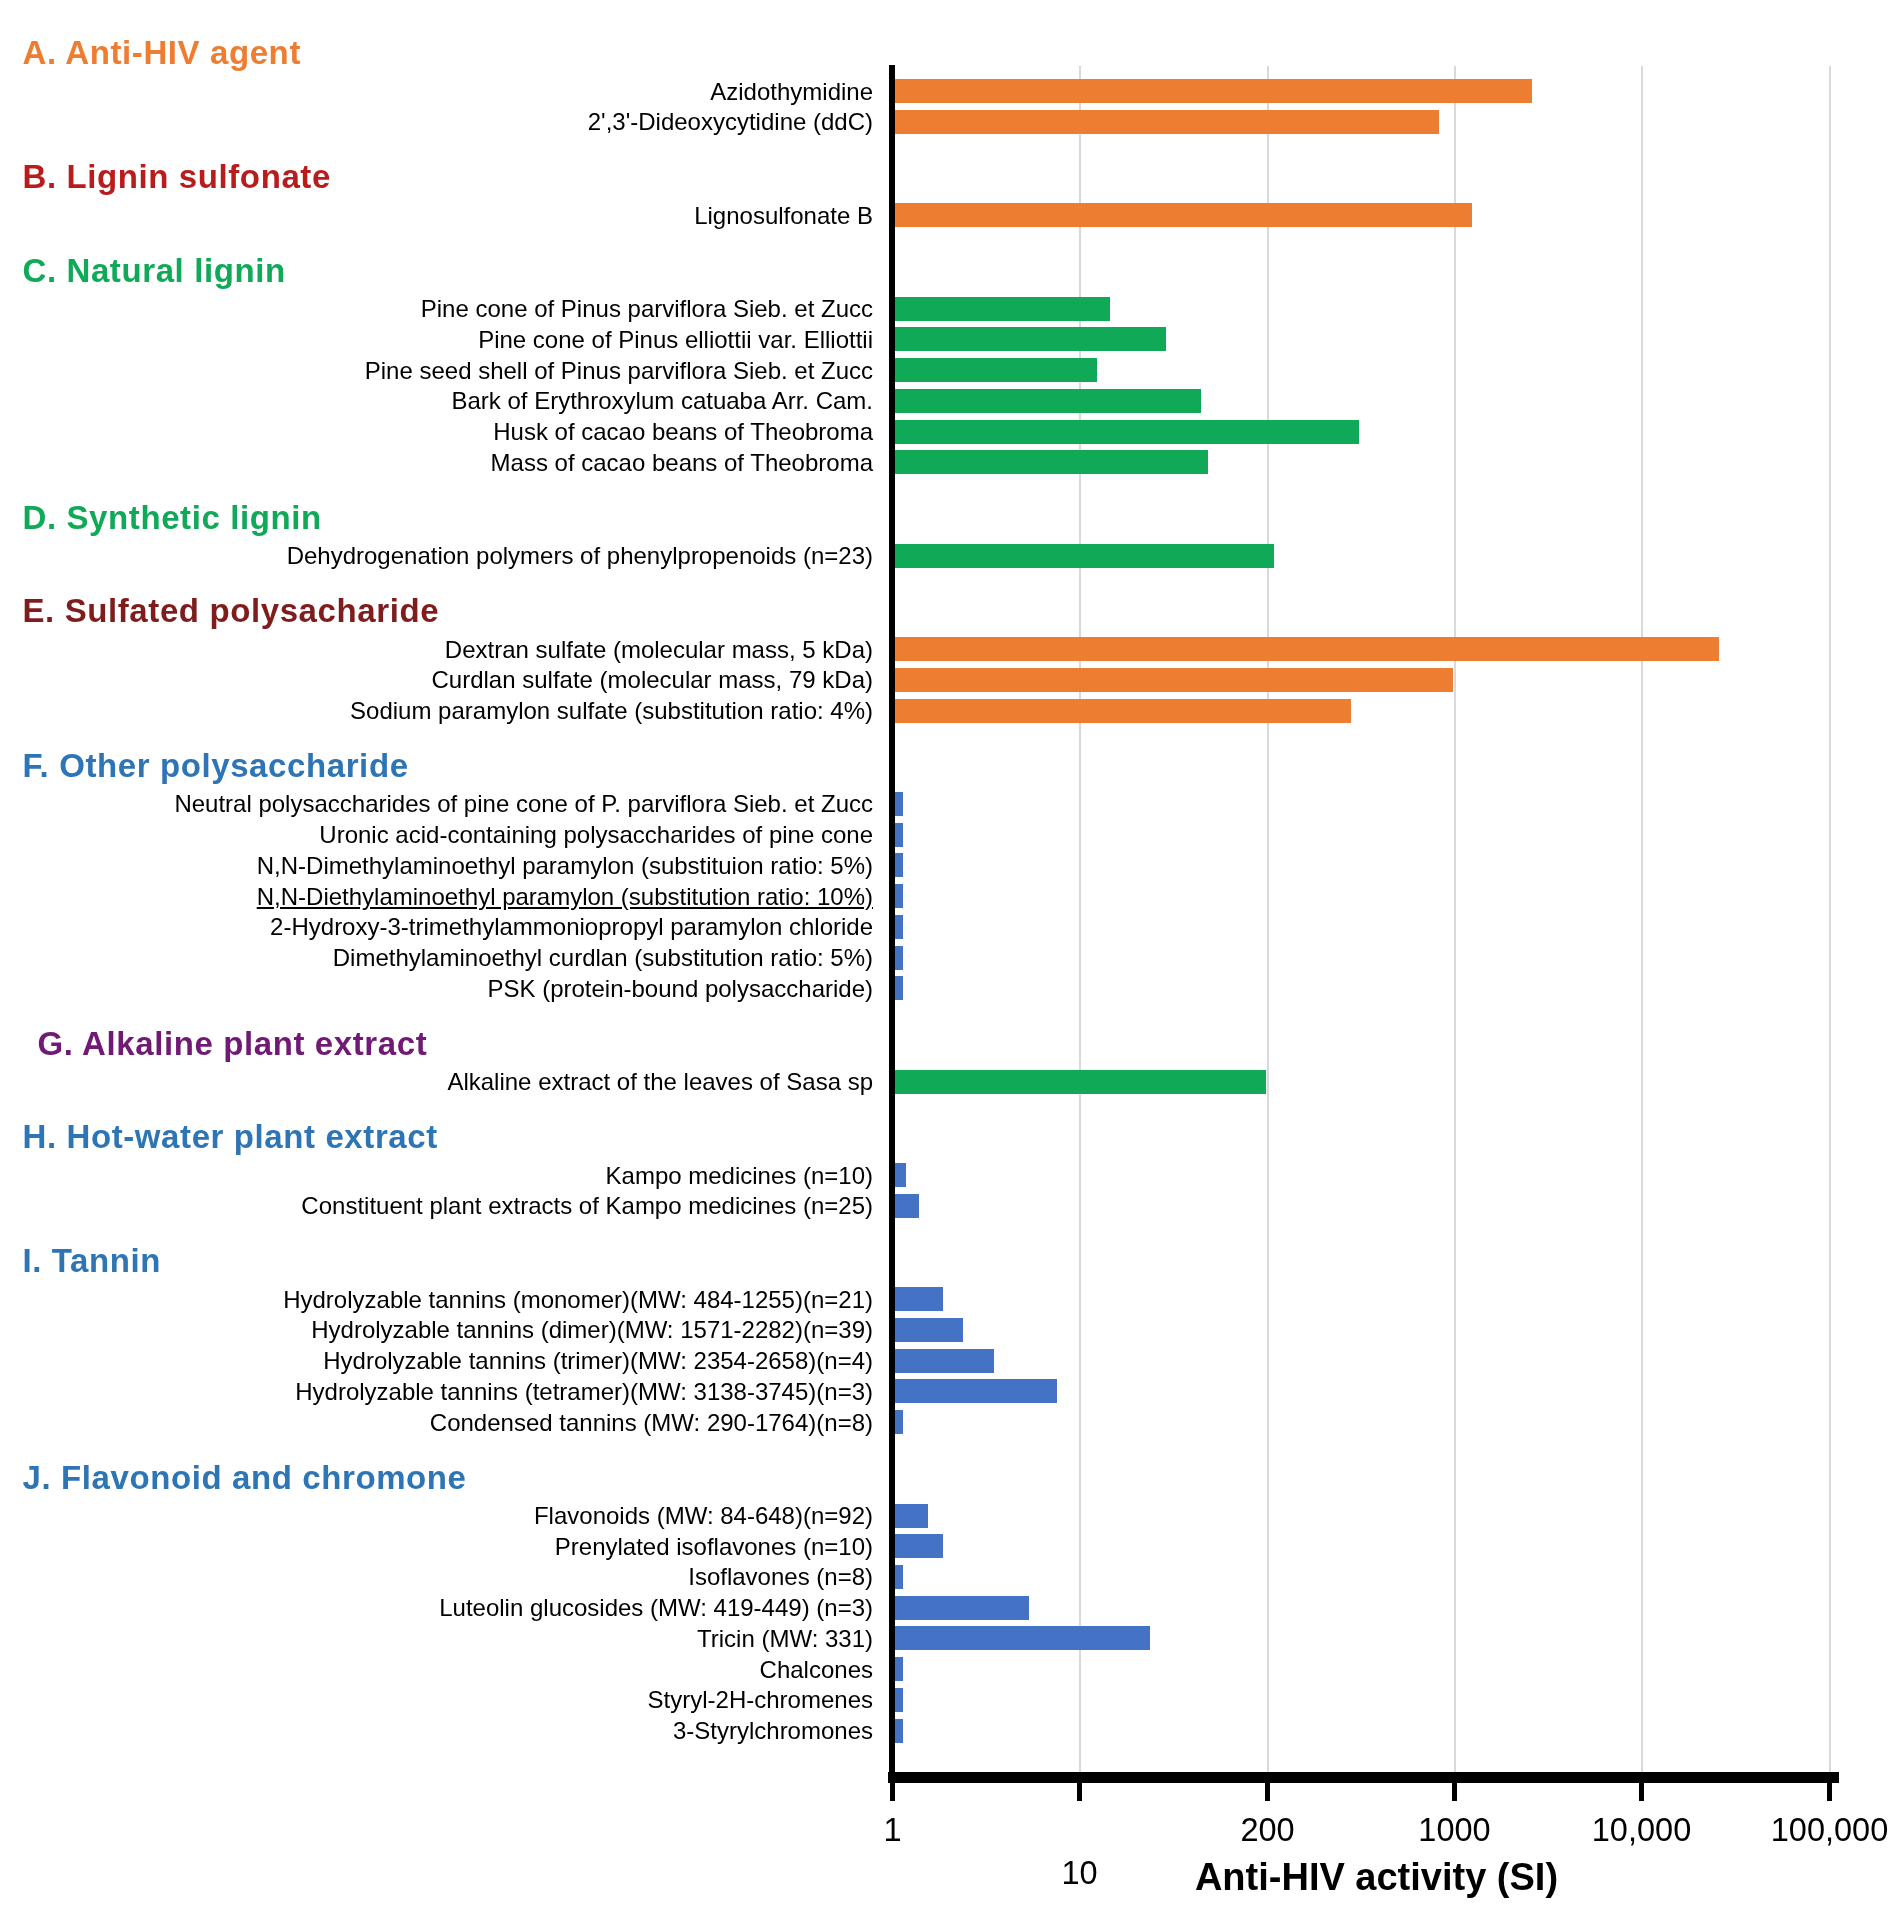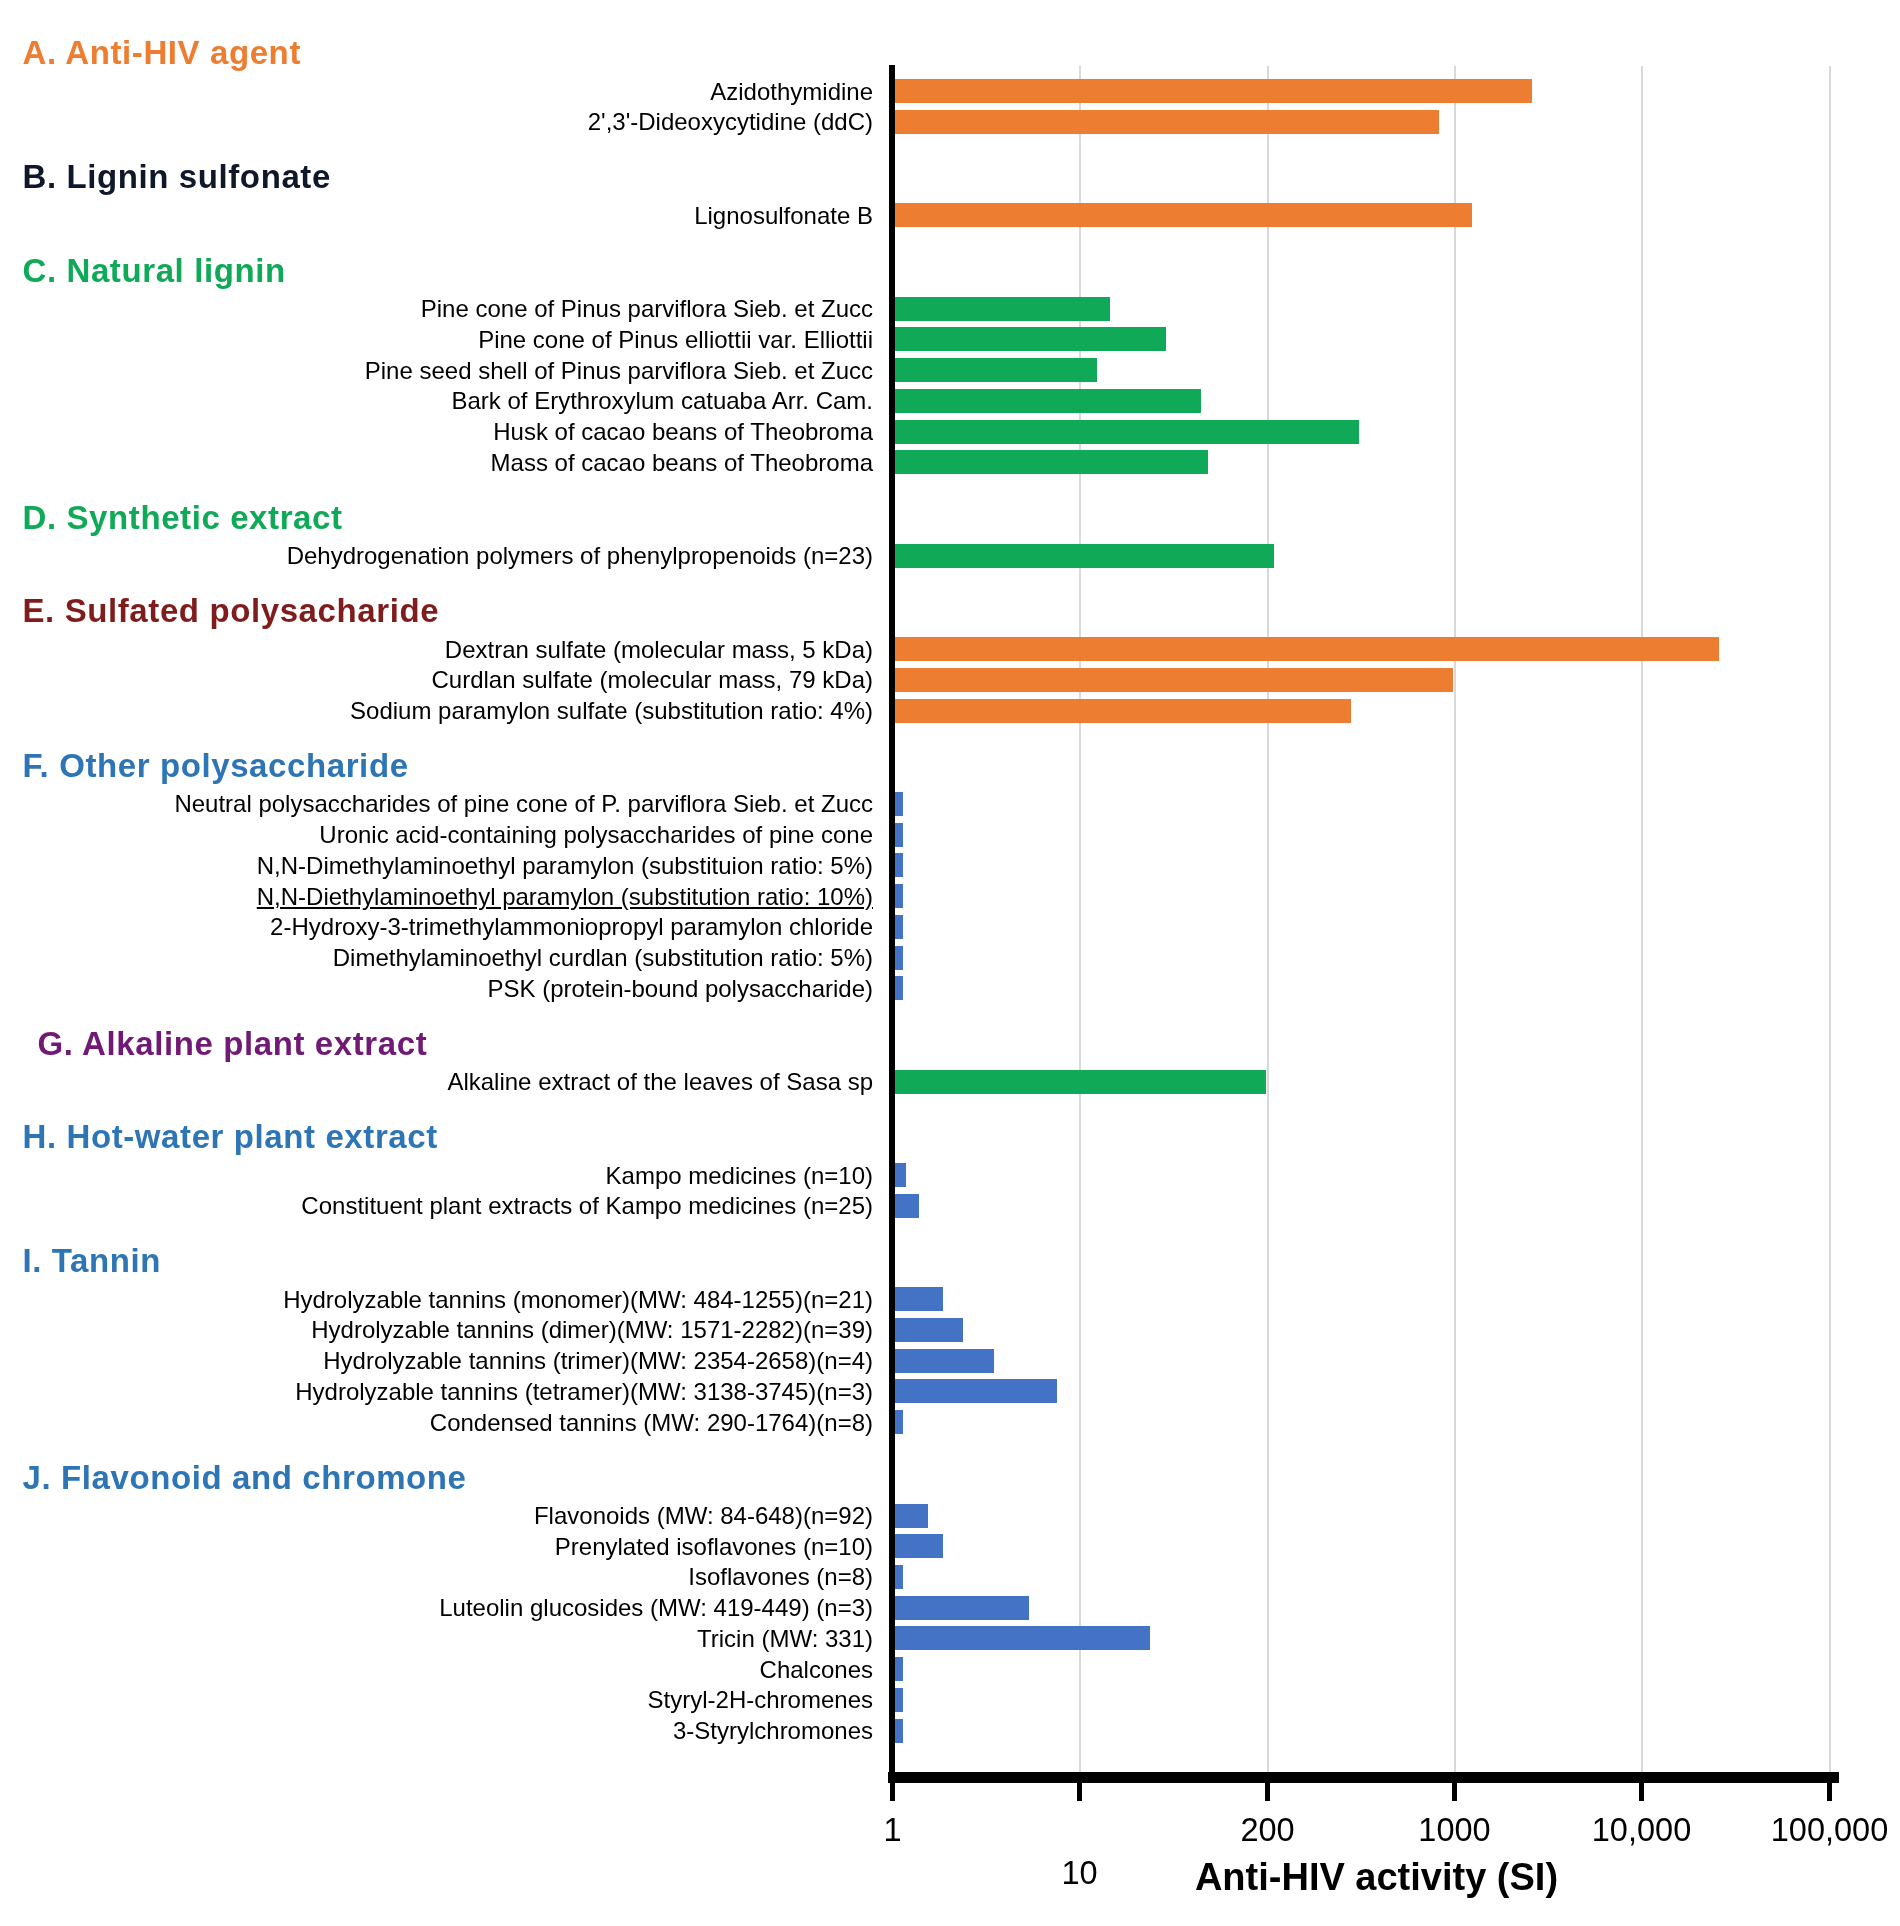--- a/index.html
+++ b/index.html
@@ -108,37 +108,37 @@
       <div class="tick-label" style="left: 1348px; top: 1812px;">1000</div>
       <div class="tick-mark" style="left: 1639px; top: 1783px; height: 17.7px;"></div>
       <div class="tick-label" style="left: 1535px; top: 1812px;">10,000</div>
       <div class="tick-mark" style="left: 1827px; top: 1783px; height: 17.7px;"></div>
       <div class="tick-label" style="left: 1723px; top: 1812px;">100,000</div>
       <div class="group-header" style="top: 34px; color: rgb(237, 125, 49);">A. Anti-HIV agent</div>
       <div class="bar-label" style="top: 76px;">Azidothymidine</div>
       <div class="bar" style="left: 895px; top: 79px; width: 637px; background: rgb(237, 125, 49);"></div>
       <div class="bar-label" style="top: 106px;">2',3'-Dideoxycytidine (ddC)</div>
       <div class="bar" style="left: 895px; top: 110px; width: 544px; background: rgb(237, 125, 49);"></div>
-      <div class="group-header" style="top: 158px; color: #0f172a;">B. Lignin sulfonate</div>
+      <div class="group-header" style="top: 158px; color: #b91c1c;">B. Lignin sulfonate</div>
       <div class="bar-label" style="top: 200px;">Lignosulfonate B</div>
       <div class="bar" style="left: 895px; top: 203px; width: 577px; background: rgb(237, 125, 49);"></div>
       <div class="group-header" style="top: 252px; color: rgb(15, 169, 88);">C. Natural lignin</div>
       <div class="bar-label" style="top: 293px;">Pine cone of Pinus parviflora Sieb. et Zucc</div>
       <div class="bar" style="left: 895px; top: 297px; width: 215px; background: rgb(15, 169, 88);"></div>
       <div class="bar-label" style="top: 324px;">Pine cone of Pinus elliottii var. Elliottii</div>
       <div class="bar" style="left: 895px; top: 327px; width: 271px; background: rgb(15, 169, 88);"></div>
       <div class="bar-label" style="top: 355px;">Pine seed shell of Pinus parviflora Sieb. et Zucc</div>
       <div class="bar" style="left: 895px; top: 358px; width: 202px; background: rgb(15, 169, 88);"></div>
       <div class="bar-label" style="top: 385px;">Bark of Erythroxylum catuaba Arr. Cam.</div>
       <div class="bar" style="left: 895px; top: 389px; width: 306px; background: rgb(15, 169, 88);"></div>
       <div class="bar-label" style="top: 416px;">Husk of cacao beans of Theobroma</div>
       <div class="bar" style="left: 895px; top: 420px; width: 464px; background: rgb(15, 169, 88);"></div>
       <div class="bar-label" style="top: 447px;">Mass of cacao beans of Theobroma</div>
       <div class="bar" style="left: 895px; top: 450px; width: 313px; background: rgb(15, 169, 88);"></div>
-      <div class="group-header" style="top: 499px; color: rgb(15, 169, 88);">D. Synthetic extract</div>
+      <div class="group-header" style="top: 499px; color: rgb(15, 169, 88);">D. Synthetic lignin</div>
       <div class="bar-label" style="top: 540px;">Dehydrogenation polymers of phenylpropenoids (n=23)</div>
       <div class="bar" style="left: 895px; top: 544px; width: 379px; background: rgb(15, 169, 88);"></div>
       <div class="group-header" style="top: 592px; color: #7f1d1d;">E. Sulfated polysacharide</div>
       <div class="bar-label" style="top: 634px;">Dextran sulfate (molecular mass, 5 kDa)</div>
       <div class="bar" style="left: 895px; top: 637px; width: 824px; background: rgb(237, 125, 49);"></div>
       <div class="bar-label" style="top: 664px;">Curdlan sulfate (molecular mass, 79 kDa)</div>
       <div class="bar" style="left: 895px; top: 668px; width: 558px; background: rgb(237, 125, 49);"></div>
       <div class="bar-label" style="top: 695px;">Sodium paramylon sulfate (substitution ratio: 4%)</div>
       <div class="bar" style="left: 895px; top: 699px; width: 456px; background: rgb(237, 125, 49);"></div>
       <div class="group-header" style="top: 747px; color: rgb(46, 117, 182);">F. Other polysaccharide</div>

